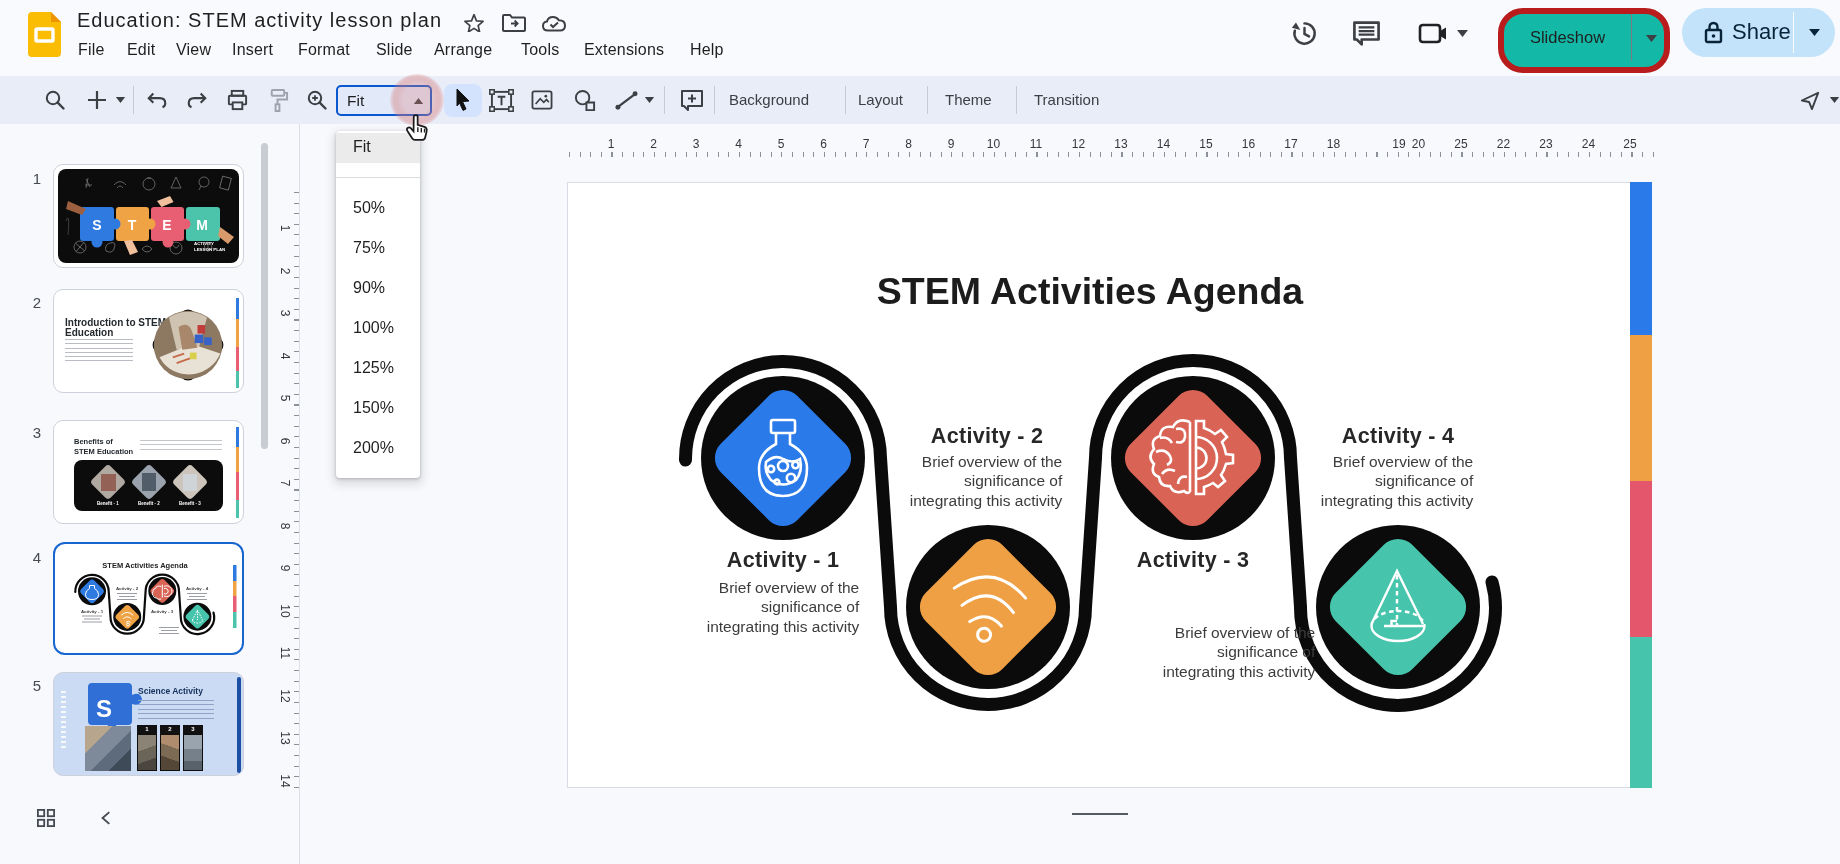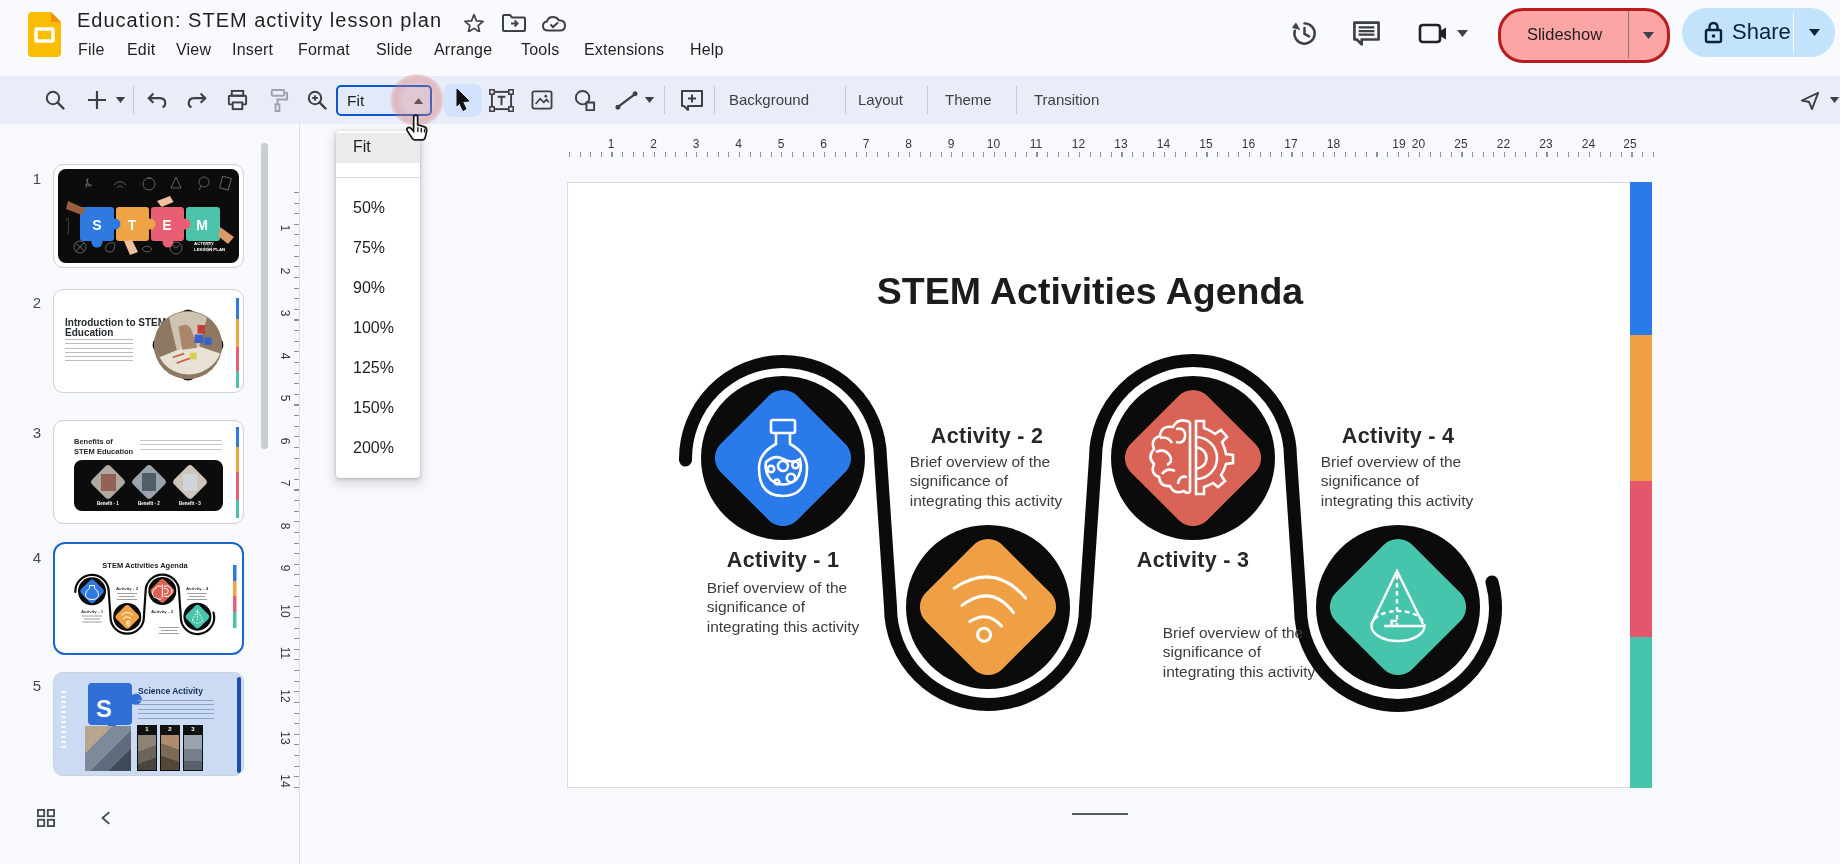--- a/index.html
+++ b/index.html
@@ -24,21 +24,21 @@
   background-image:repeating-linear-gradient(90deg, #8c9199 0 1px, transparent 1px 10.625px); height:5px; }
 #vruler { position:absolute; left:262px; top:161px; width:38px; height:703px; background:#f8f9fd; }
 .vnum { position:absolute; left:23px; font-size:12px; color:#33373c; transform:translate(-50%,-50%) rotate(90deg); }
 #vticks { position:absolute; left:294px; top:182px; height:606px;
   background-image:repeating-linear-gradient(0deg, #8c9199 0 1px, transparent 1px 10.625px); width:5px; }
 #vline { position:absolute; left:299px; top:124px; width:1px; height:740px; background:#dcdfe8; }
 
 #canvasbg { position:absolute; left:300px; top:124px; width:1540px; height:740px; background:#f8f9fd; }
 #slide { position:absolute; left:567px; top:182px; width:1085px; height:606px; background:#ffffff; border:1px solid #d9dce5; }
 .atitle { position:absolute; transform:translateX(-50%); font-weight:bold; font-size:21.5px; color:#272727; letter-spacing:.3px; white-space:nowrap; }
-.adesc { position:absolute; transform:translateX(-50%); font-size:15.5px; line-height:19.4px; color:#3c3c3c; text-align:left; white-space:nowrap; }
+.adesc { position:absolute; transform:translateX(-50%); font-size:15.5px; line-height:19.4px; color:#3c3c3c; text-align:right; white-space:nowrap; }
 
 #zoommenu { position:absolute; left:336px; top:131px; width:84px; height:347px; background:#ffffff; border-radius:4px; box-shadow:0 1px 3px rgba(60,64,67,.3), 0 4px 8px 3px rgba(60,64,67,.15); }
 .zitem { position:absolute; left:0; width:100%; padding-left:17px; font-size:16px; color:#1f1f1f; }
 </style>
 </head>
 <body>
 
 <div id="topbar"></div>
 <div id="toolbar"></div>
 <div id="canvasbg"></div>
@@ -129,21 +129,21 @@
   <path d="M5.5 6 L18.5 6 M5.5 9 L18.5 9 M5.5 12 L18.5 12" stroke="#3c3f43" stroke-width="1.8"></path>
 </svg>
 <svg class="abs" style="left:1418px;top:22px" width="32" height="23" viewBox="0 0 32 23">
   <path d="M2 6 Q2 3 5 3 L19 3 Q22 3 22 6 L22 17 Q22 20 19 20 L5 20 Q2 20 2 17 Z" fill="none" stroke="#202124" stroke-width="2.6"></path>
   <path d="M22 9 L28 5.5 L28 17.5 L22 14 Z" fill="#202124"></path>
 </svg>
 <svg class="abs" style="left:1456px;top:29px" width="13" height="9" viewBox="0 0 13 9">
     <path d="M1 1 L6.5 8 L12 1 Z" fill="#3c3f43"></path>
   </svg>
 
-<div class="abs" style="left:1498px;top:8px;width:172px;height:55px;border:3px solid #b91c1c;border-radius:25px;background:#fca5a5">
+<div class="abs" style="left:1498px;top:8px;width:172px;height:65px;border:6px solid #b91c1c;border-radius:25px;background:#14b8a6">
   <div class="abs" style="left:0;top:0;width:127px;height:47px;line-height:47px;text-align:center;font-size:16.5px;color:#1f1f1f">Slideshow</div>
   <div class="abs" style="left:127px;top:0;width:1px;height:47px;background:#7a7d82"></div>
   <svg class="abs" style="left:141px;top:20px" width="13" height="9" viewBox="0 0 13 9">
       <path d="M1 1 L6.5 8 L12 1 Z" fill="#3c3f43"></path>
     </svg>
 </div>
 
 <div class="abs" style="left:1682px;top:8px;width:153px;height:49px;border-radius:25px;background:#c3e3fa">
   <svg class="abs" style="left:22px;top:13px" width="19" height="23" viewBox="0 0 19 23">
     <rect x="2" y="9" width="15" height="12" rx="1.5" fill="none" stroke="#082438" stroke-width="2.4"></rect>

